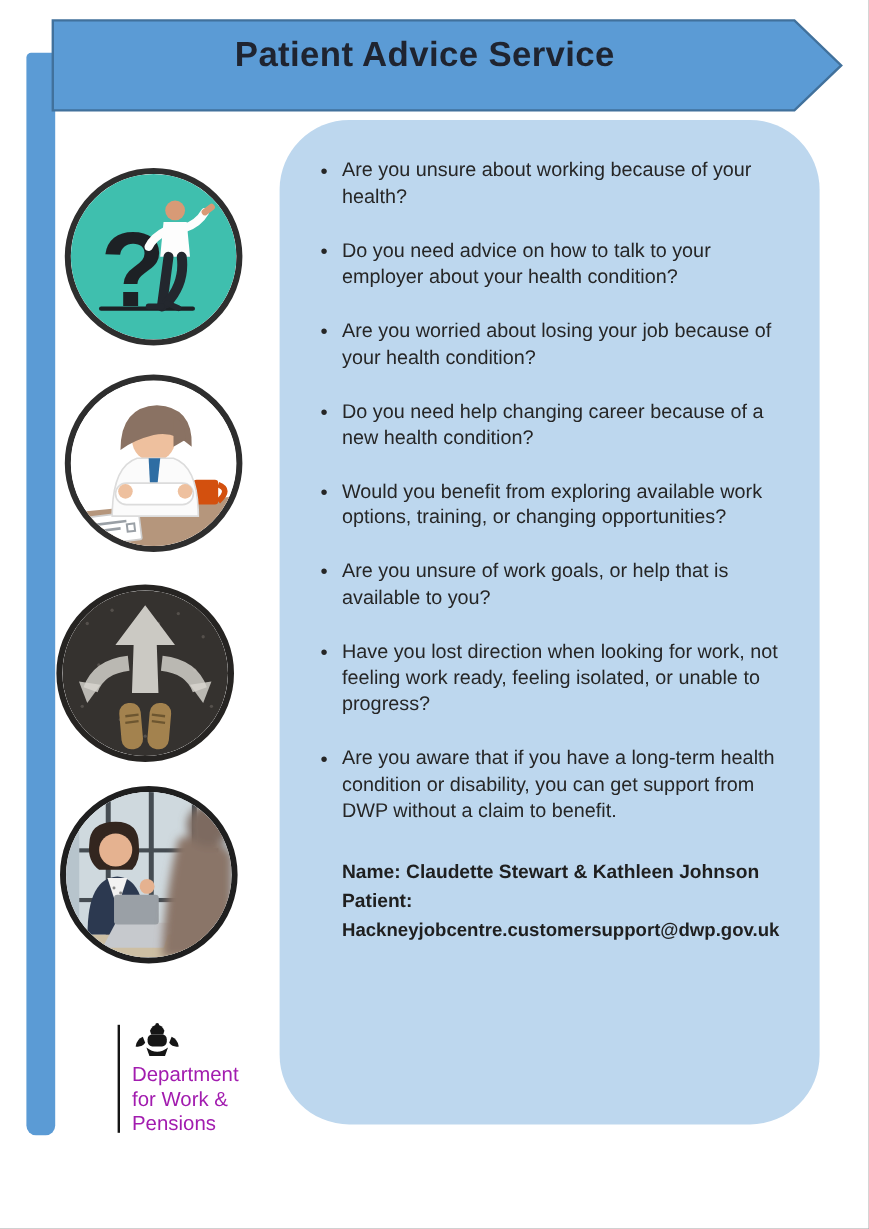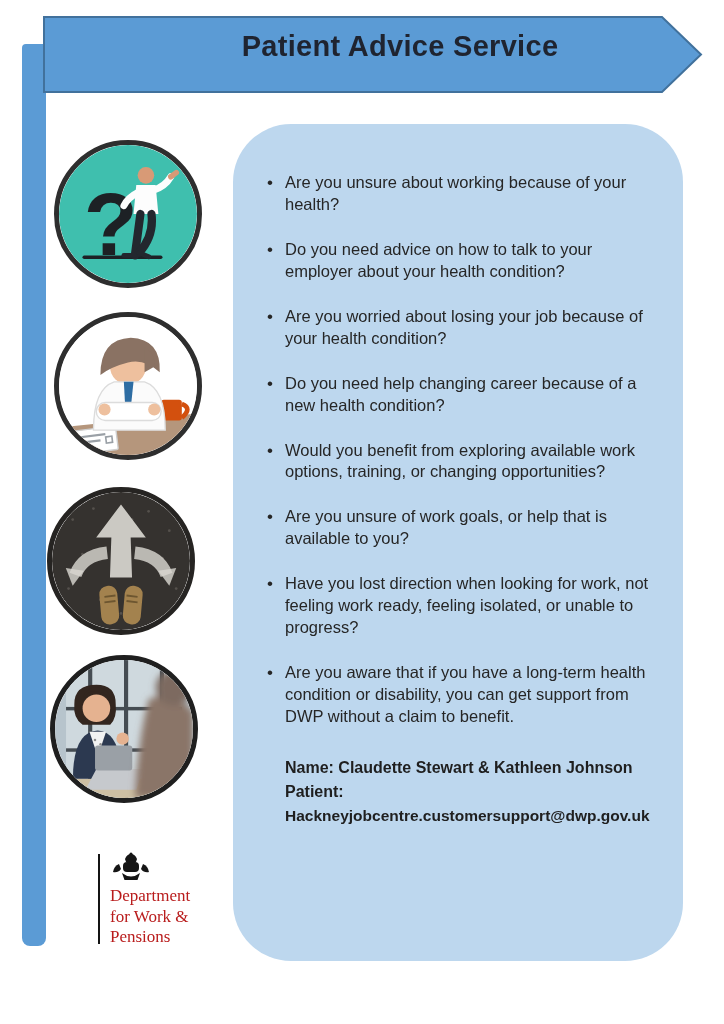--- a/index.html
+++ b/index.html
@@ -6,26 +6,26 @@
   .page{position:relative;width:724px;height:1024px;background:#ffffff;overflow:hidden;
         font-family:"Liberation Sans", sans-serif;margin:0 auto;}
 
   
   .vbar{position:absolute;left:22px;top:44px;width:24px;height:902px;
         background:#5b9bd5;border-radius:4px 2px 8px 8px;}
 
   
   .banner-svg{position:absolute;left:0;top:0;width:724px;height:110px;}
   .banner-title{position:absolute;left:44px;top:30px;width:620px;text-align:center;
-        font-size:29px;font-weight:bold;color:#1f2430;letter-spacing:.3px;padding-left:46px;}
-
-  
-  .panel{position:absolute;left:233px;top:124px;width:450px;height:837px;
+        font-size:29px;font-weight:bold;color:#1f2430;letter-spacing:.3px;}
+
+  
+  .panel{position:absolute;left:233px;top:100px;width:450px;height:837px;
          background:#bdd7ee;border-radius:58px;box-sizing:border-box;
-         padding:48px 26px 26px 32px;color:#262626;}
+         padding:32px 26px 26px 32px;color:#262626;}
   .panel ul{margin:0;padding:0;list-style:none;}
   .panel li{position:relative;padding-left:20px;margin-bottom:23px;
             font-size:16.5px;line-height:1.33;}
   .panel li::before{content:"\2022";position:absolute;left:2px;top:0;
             font-size:17px;color:#262626;}
   .cta{margin:18px 0 0 20px;font-size:16px;font-weight:bold;line-height:1.35;color:#1f1f1f;}
   .contact{margin:28px 0 0 20px;font-size:16px;font-weight:bold;line-height:1.5;color:#1f1f1f;}
   .contact .email{font-size:15.5px;word-break:break-all;}
 
   
@@ -34,21 +34,21 @@
   .circle svg{display:block;width:100%;height:100%;}
   .c1{left:54px;top:140px;}
   .c2{left:54px;top:312px;}
   .c3{left:47px;top:487px;border-color:#262422;}
   .c4{left:50px;top:655px;border-color:#1f1f1f;}
 
   
   .dwp{position:absolute;left:98px;top:852px;width:150px;height:96px;}
   .dwp .rule{position:absolute;left:0;top:2px;width:2px;height:90px;background:#141414;}
   .dwp .crest{position:absolute;left:12px;top:0;width:42px;height:32px;}
-  .dwp .lines{position:absolute;left:12px;top:34px;font-size:17px;line-height:1.22;color:#b91c1c;font-family:Liberation Serif, serif;}
+  .dwp .lines{position:absolute;left:12px;top:34px;font-size:17px;line-height:1.22;color:#a21caf;}
 </style>
 </head>
 <body>
 
 <div class="page">
 
   <div class="vbar"></div>
 
   <svg class="banner-svg" viewBox="0 0 724 110">
     <polygon points="44,17 662,17 701,54.5 662,92 44,92" fill="#5b9bd5" stroke="#41719c" stroke-width="2"></polygon>

